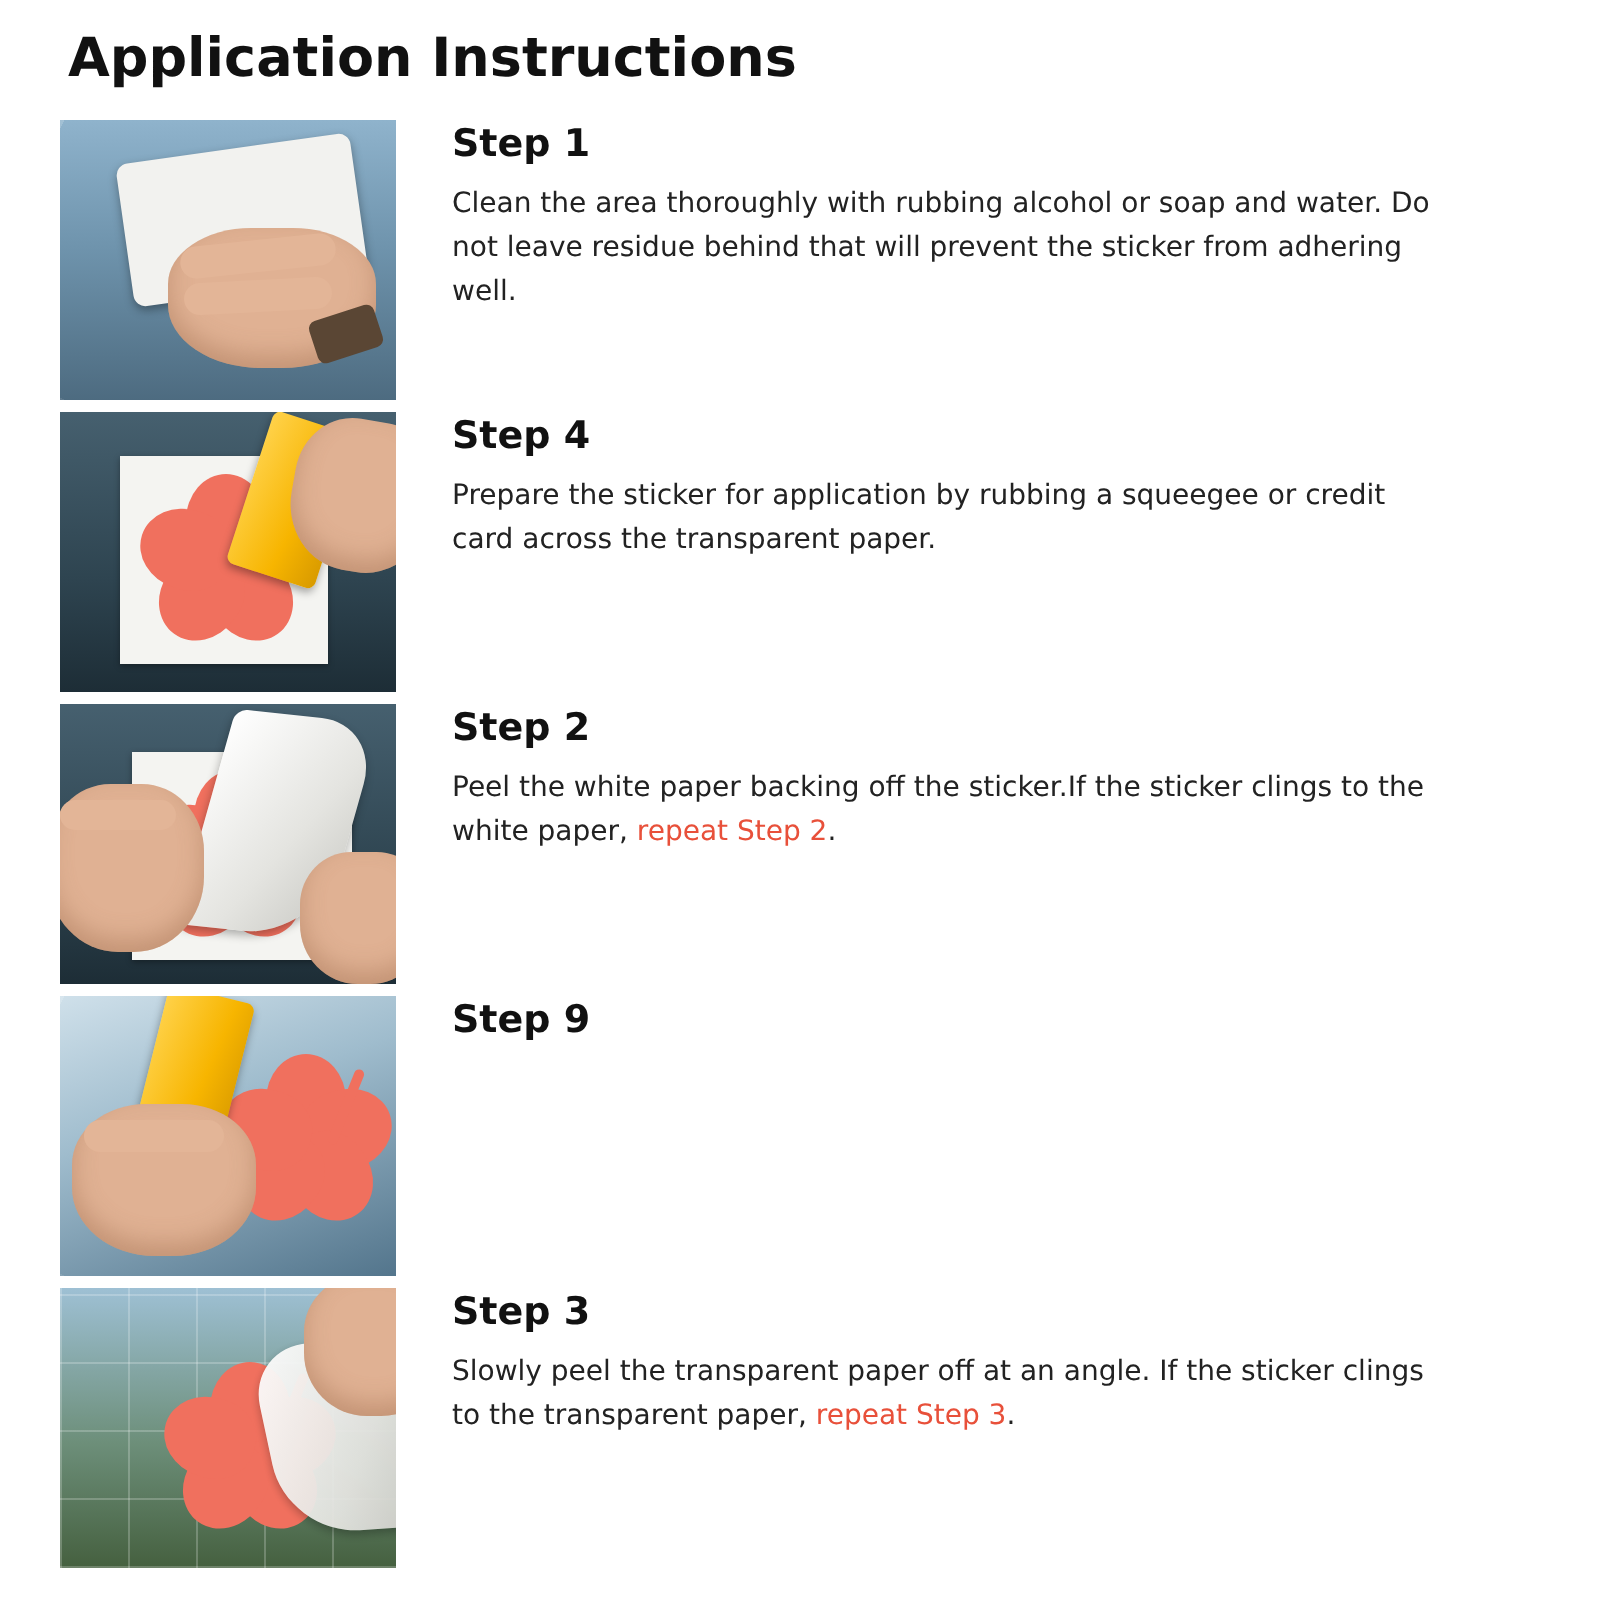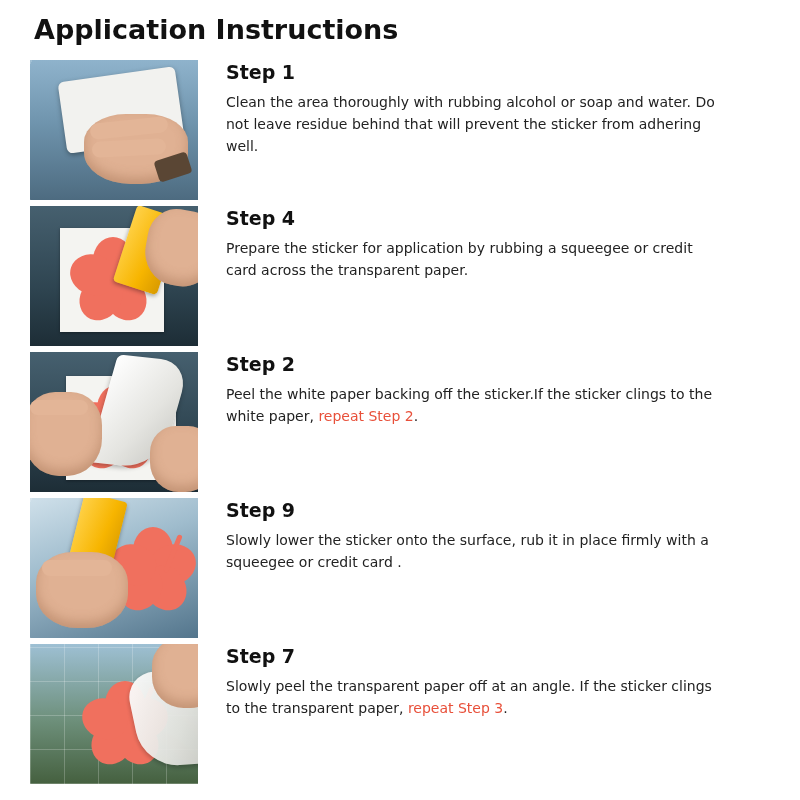--- a/index.html
+++ b/index.html
@@ -251,39 +251,38 @@
           <div class="petal" style="transform:rotate(216deg);"></div>
           <div class="petal" style="transform:rotate(288deg);"></div>
           <div class="pistil"></div>
         </div>
         <div class="squeegee" style="left:44px; top:-2px; width:44px; height:86px; transform:rotate(14deg);"></div>
         <div class="hand" style="left:6px; top:54px; width:92px; height:76px;"></div>
         <div class="finger" style="left:12px; top:62px; width:70px; height:16px;"></div>
       </div>
       <div class="step-text">
         <div class="step-title">Step 9</div>
-        <p class="step-body"><span>Slowly lower the sticker onto the surface, rub it in place firmly with a squeegee or credit card .</span><span class="accent"></span><span></span></p>
       </div>
     </div>
 
     <div class="step-row">
       <div class="thumb">
         <div class="sky green"></div>
         <div class="grid-lines"></div>
         <div class="flower" style="left:48px; top:34px; width:94px; height:94px;">
           <div class="petal" style="transform:rotate(0deg);"></div>
           <div class="petal" style="transform:rotate(72deg);"></div>
           <div class="petal" style="transform:rotate(144deg);"></div>
           <div class="petal" style="transform:rotate(216deg);"></div>
           <div class="petal" style="transform:rotate(288deg);"></div>
           <div class="pistil"></div>
         </div>
         <div class="peel" style="left:104px; top:26px; width:76px; height:96px; transform:rotate(-12deg) skewY(8deg); border-radius:30px 8px 8px 36px; opacity:0.95;"></div>
         <div class="hand" style="left:122px; top:-6px; width:70px; height:70px;"></div>
       </div>
       <div class="step-text">
-        <div class="step-title">Step 7</div>
+        <div class="step-title">Step 3</div>
         <p class="step-body"><span>Slowly peel the transparent paper off at an angle. If the sticker clings to the transparent paper, </span><span class="accent">repeat Step 3</span><span>.</span></p>
       </div>
     </div>
 
   </div>
 </div>
 
 </body></html>

